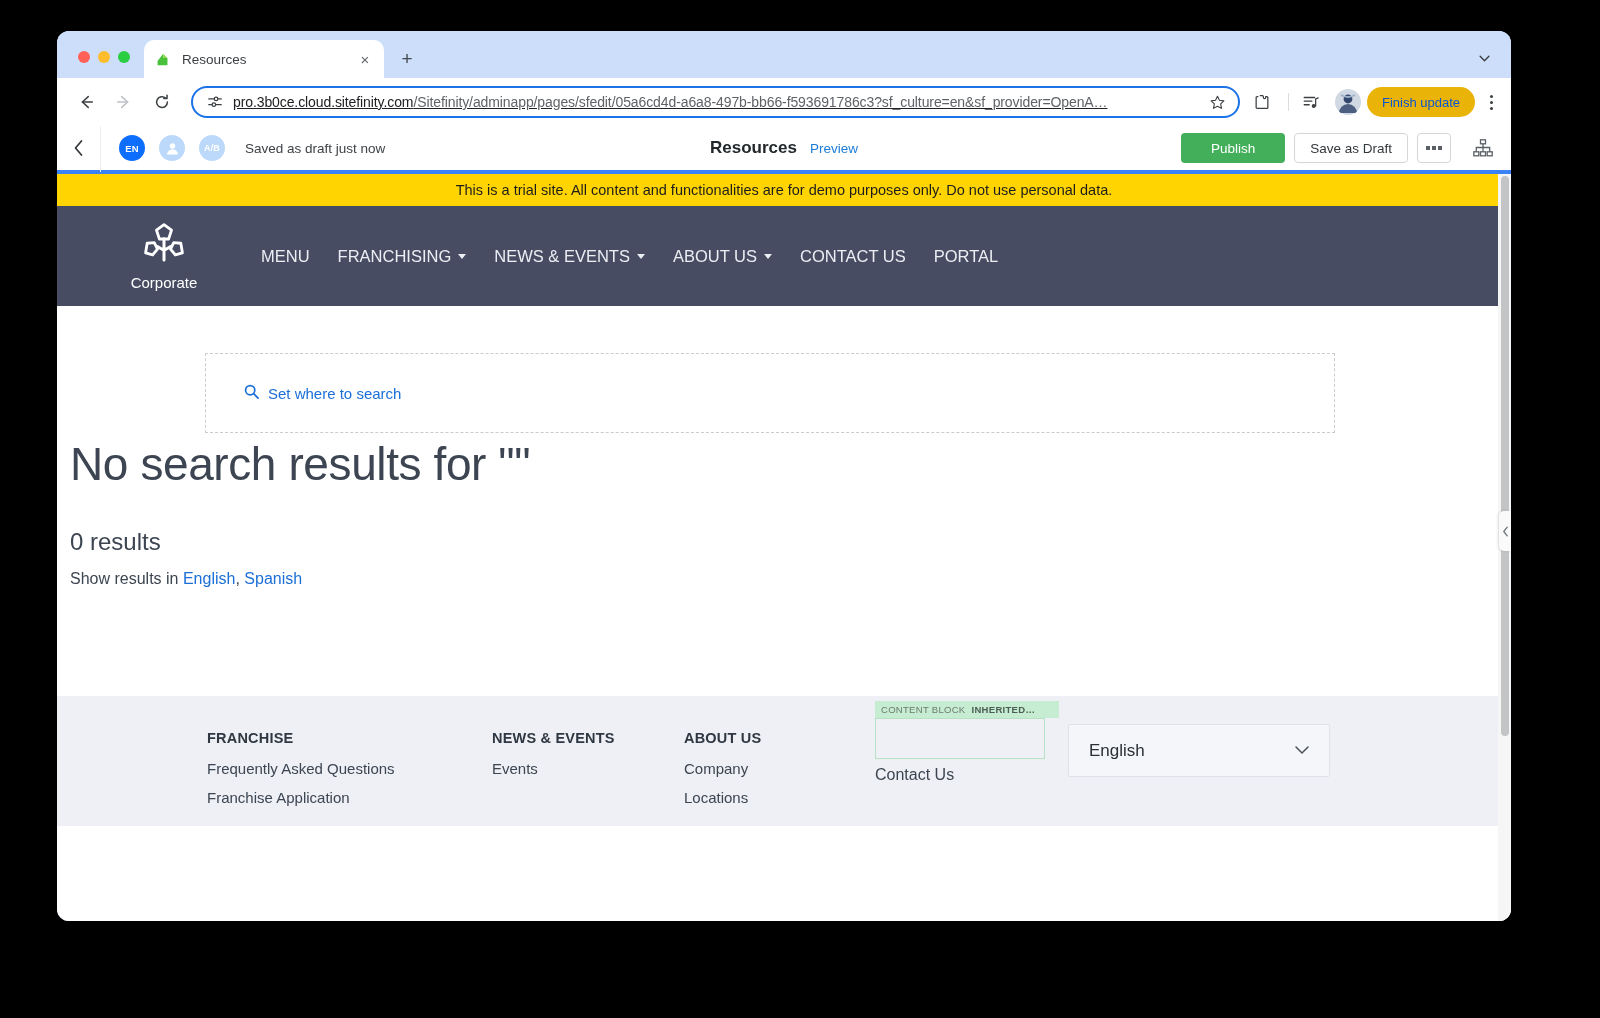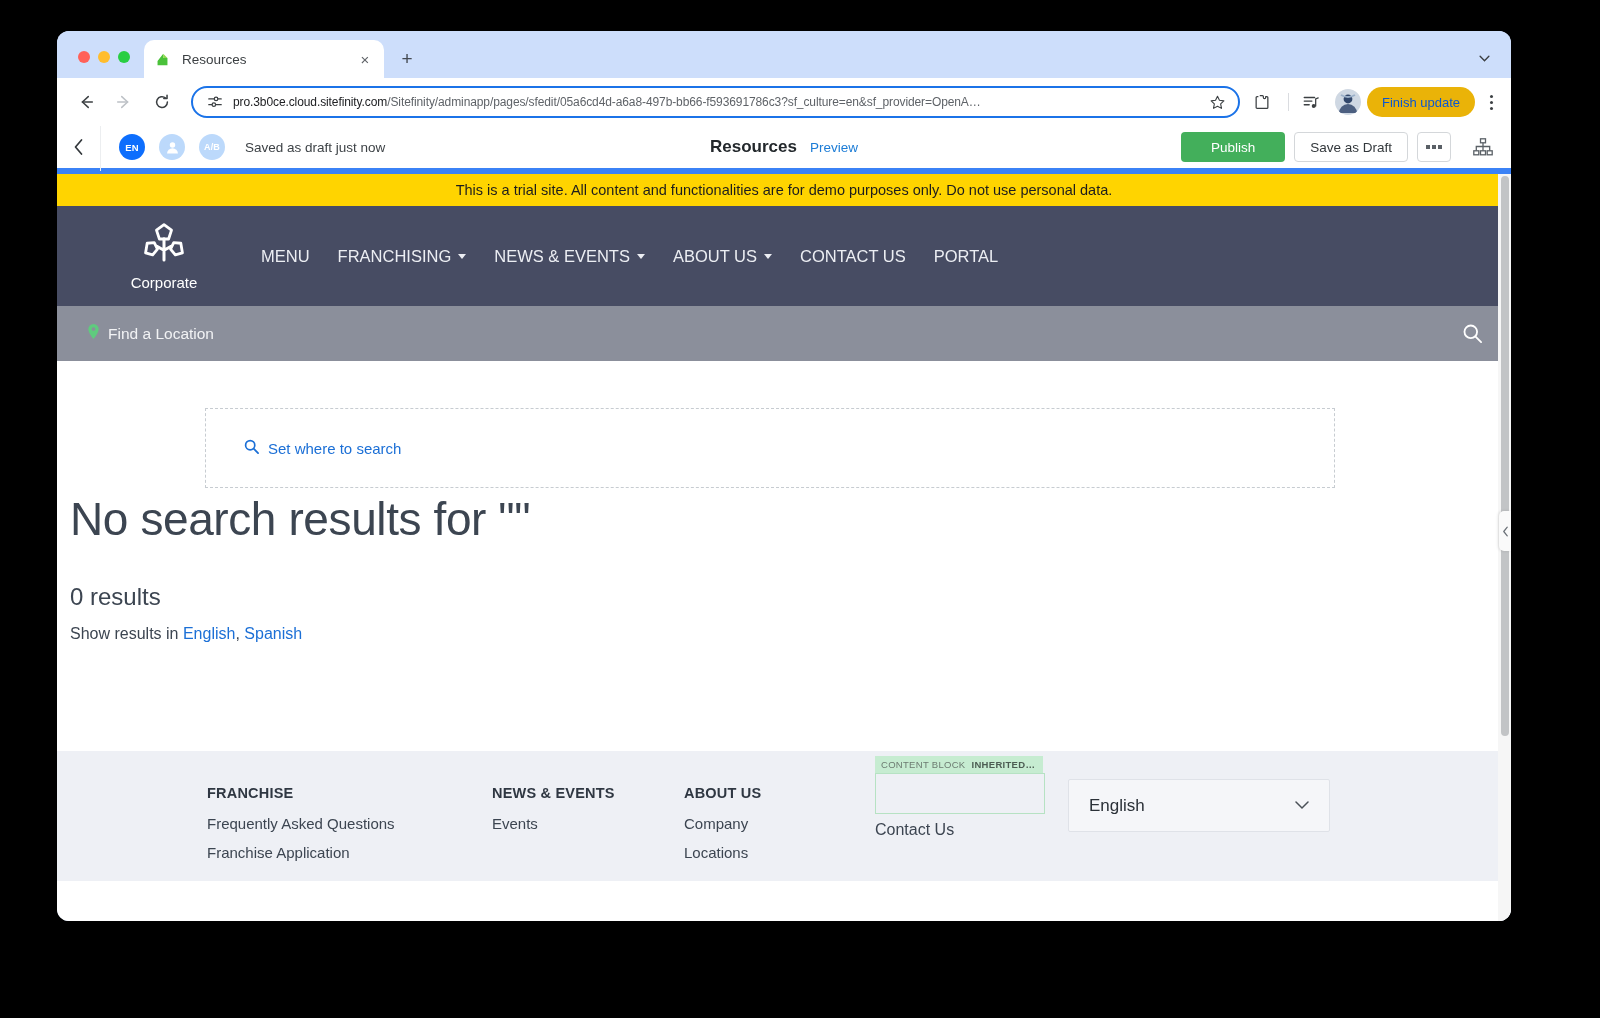--- a/index.html
+++ b/index.html
@@ -106,24 +106,25 @@
     min-width: 0;
   }
   #site-info-icon {
     width: 18px; height: 18px;
     flex: 0 0 18px;
     margin-right: 9px;
     display: flex; align-items: center; justify-content: center;
   }
   #omnibox-url {
     flex: 1 1 auto;
-    font-size: 12px;
+    font-size: 14px;
     color: #202124;
     white-space: nowrap; overflow: hidden;
     letter-spacing: -0.1px;
+    text-decoration: underline;
   }
   #omnibox-url .dim { color: #5f6368; }
   #bookmark-star {
     flex: 0 0 20px;
     width: 20px; height: 20px;
     margin-left: 6px;
     display: flex; align-items: center; justify-content: center;
     color: #3c4043;
   }
   .tb-icon {
@@ -172,21 +173,21 @@
     height: 795px;
     background: #ffffff;
     overflow: hidden;
   }
 
   
   #sf-bar {
     position: relative;
     height: 48px;
     background: #ffffff;
-    border-bottom: 6px solid #3b82f6;
+    border-bottom: 4px solid #3b82f6;
     display: flex; align-items: center;
   }
   #sf-back {
     width: 44px; height: 48px;
     display: flex; align-items: center; justify-content: center;
     color: #33383c; font-size: 18px;
     border-right: 1px solid #eceef0;
   }
   .sf-pill {
     width: 26px; height: 26px; border-radius: 50%;
@@ -387,21 +388,21 @@
     position: absolute;
     left: 818px; top: 5px;
     width: 170px;
   }
   #cb-label-strip {
     background: #c6ecd1;
     height: 17px;
     display: flex; align-items: center;
     padding: 0 6px;
     gap: 6px;
-    width: 168px;
+    width: 184px;
   }
   #cb-label {
     font-size: 9.5px; color: #6c7b71; letter-spacing: .3px;
   }
   #cb-inherited {
     font-size: 9.5px; color: #4c5d53; font-weight: bold; letter-spacing: .3px;
   }
   #cb-body {
     height: 41px;
     border: 1px solid #b6e2c3;
@@ -626,37 +627,20 @@
         <a class="nav-link">
             <span>CONTACT US</span>
           </a>
         <a class="nav-link">
             <span>PORTAL</span>
           </a>
       </nav>
 
     </div>
 
-    <div id="location-bar">
-      <div id="find-location">
-        <span>
-          <svg width="13" height="17" viewBox="0 0 14 18">
-              <path d="M7 0.8 a5.6 5.6 0 0 1 5.6 5.6 c0 4.2 -5.6 10.8 -5.6 10.8 S1.4 10.6 1.4 6.4 A5.6 5.6 0 0 1 7 0.8 Z" fill="#5fcb7e"></path>
-              <circle cx="7" cy="6.3" r="2" fill="#8b8f9b"></circle>
-            </svg>
-        </span>
-        <span>Find a Location</span>
-      </div>
-      <div id="header-search-btn">
-        <svg width="21" height="21" viewBox="0 0 22 22">
-            <circle cx="9.2" cy="9.2" r="6.6" stroke="#fff" stroke-width="1.9" fill="none"></circle>
-            <path d="M14.2 14.2 L20 20" stroke="#fff" stroke-width="1.9" stroke-linecap="round"></path>
-          </svg>
-      </div>
-    </div>
 
     <div id="page-body">
       <div id="search-scope-box">
         <div id="set-where-link">
           <span>
             <svg width="15" height="15" viewBox="0 0 16 16">
                 <circle cx="6.6" cy="6.6" r="4.9" stroke="#1b6fd6" stroke-width="1.8" fill="none"></circle>
                 <path d="M10.3 10.3 L15 15" stroke="#1b6fd6" stroke-width="1.9" stroke-linecap="round"></path>
               </svg>
           </span>

